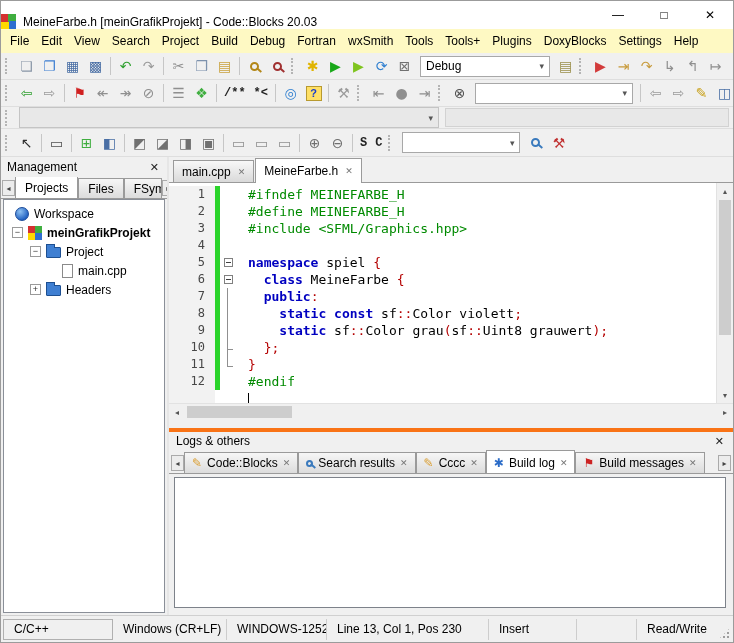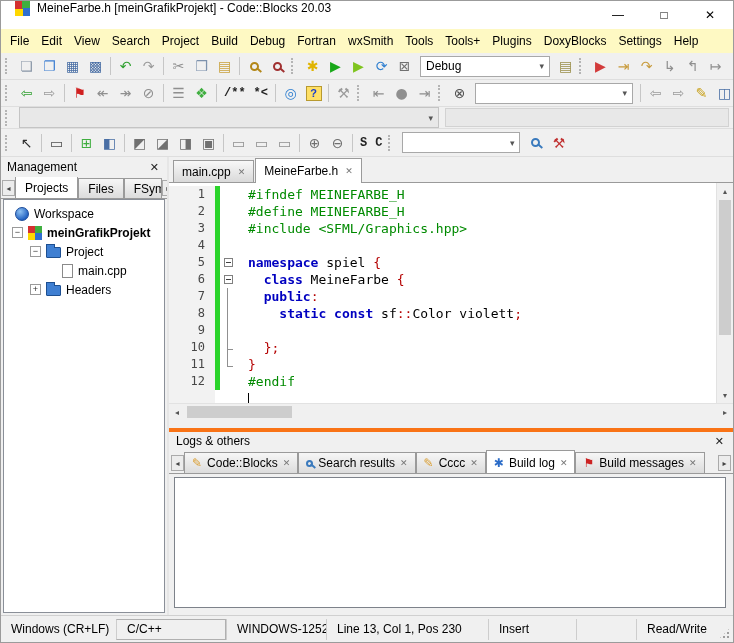--- a/index.html
+++ b/index.html
@@ -1,21 +1,21 @@
 <!DOCTYPE html>
 <html style="--keyword: #0000C0; --preprocessor: #008A00; --operator: #B40000; --change-margin: #2BD42B; --accent-blue: #2B6CC8; --flag-red: #CC2222; --run-green: #18A818;"><head>
 <meta charset="utf-8">
 <style>
   *{box-sizing:border-box;margin:0;padding:0;user-select:none}
   html,body{width:734px;height:643px;overflow:hidden}
   body{font-family:"Liberation Sans","DejaVu Sans",sans-serif;font-size:12px;background:#f0f0f0;color:#000}
   .window{width:734px;height:643px;display:flex;flex-direction:column;border:1px solid #9b9b9b;background:#f0f0f0}
 
   
-  .titlebar{height:28px;background:#fff;display:flex;align-items:flex-start;padding-left:14px;flex:0 0 28px}
+  .titlebar{height:28px;background:#fff;display:flex;align-items:flex-end;padding-left:0;flex:0 0 28px}
   .app-icon{width:15px;height:15px;background:conic-gradient(#3fae3f 0 25%,#2f6fd0 0 50%,#ffd800 0 75%,#d43030 0);margin-right:7px;flex:0 0 15px}
   .title-text{font-size:12px;white-space:nowrap;flex:1}
   .win-controls{display:flex;height:28px}
   .winbtn{width:46px;height:28px;display:flex;align-items:center;justify-content:center;font-size:12px;color:#000}
 
   
   .menubar{height:24px;flex:0 0 24px;display:flex;align-items:center;padding-left:3px;background:#fef9c3;white-space:nowrap;overflow:hidden}
   .menu-item{padding:0 6px;line-height:24px;font-size:12px}
 
   
@@ -495,20 +495,21 @@
             <div class="cl">
               <span class="ln">8</span>
               <span class="chgcol chg"></span>
               <span class="foldm fold-v"></span>
               <span class="ct"><span class="tok">    </span><span class="tok kw">static</span><span class="tok"> </span><span class="tok kw">const</span><span class="tok"> sf</span><span class="tok op">::</span><span class="tok">Color violett</span><span class="tok op">;</span></span>
             </div>
             <div class="cl">
               <span class="ln">9</span>
               <span class="chgcol chg"></span>
               <span class="foldm fold-v"></span>
+              <span class="ct"><span class="tok">    </span><span class="tok kw">static</span><span class="tok"> sf</span><span class="tok op">::</span><span class="tok">Color grau</span><span class="tok op">(</span><span class="tok">sf</span><span class="tok op">::</span><span class="tok">Uint8 grauwert</span><span class="tok op">)</span><span class="tok op">;</span></span>
             </div>
             <div class="cl">
               <span class="ln">10</span>
               <span class="chgcol chg"></span>
               <span class="foldm fold-tee"></span>
               <span class="ct"><span class="tok">  </span><span class="tok op">};</span></span>
             </div>
             <div class="cl">
               <span class="ln">11</span>
               <span class="chgcol chg"></span>
@@ -580,26 +581,26 @@
               <span class="tab-close">✕</span>
             </div>
             <span class="tab-scroll" style="margin-left: auto;">▸</span>
           </div>
         <div class="logs-content"></div>
       </div>
     </div>
   </div>
 
   <div class="statusbar" id="statusbar">
+      <div class="sb-field sb0">
+        <span>C/C++</span>
+      </div>
       <div class="sb-field sb1">
         <span>Windows (CR+LF)</span>
       </div>
-      <div class="sb-field sb0">
-        <span>C/C++</span>
-      </div>
       <div class="sb-field sb2">
         <span>WINDOWS-1252</span>
       </div>
       <div class="sb-field sb3">
         <span>Line 13, Col 1, Pos 230</span>
       </div>
       <div class="sb-field sb4">
         <span>Insert</span>
       </div>
       <div class="sb-field sb5">

